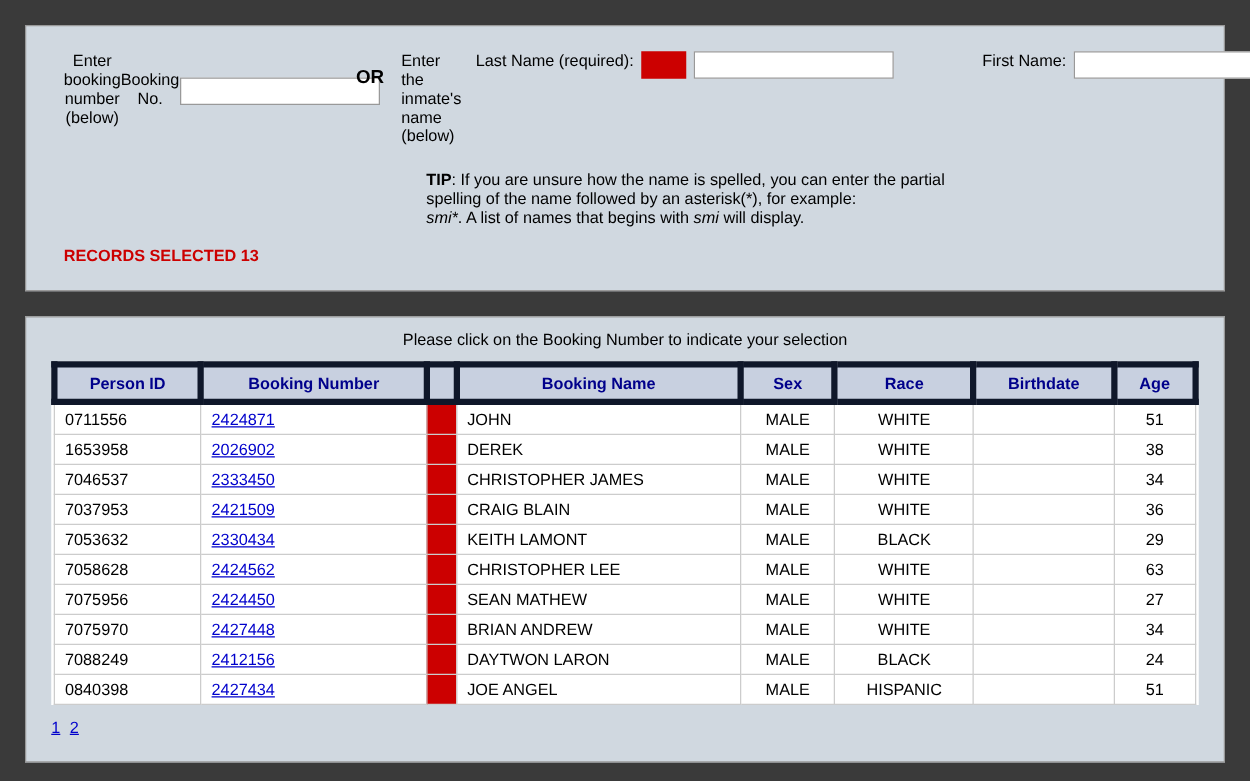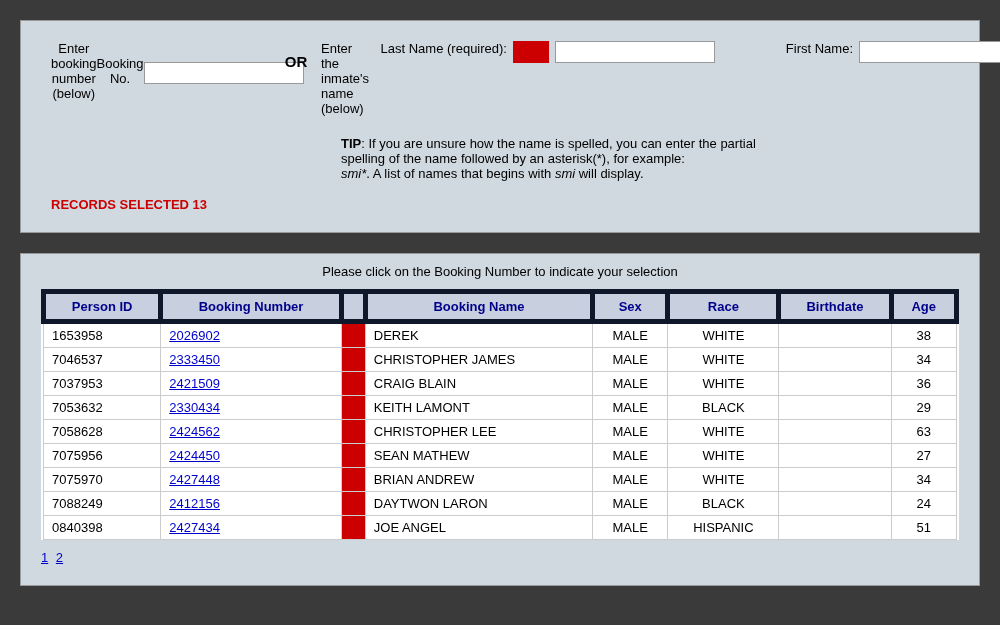--- a/index.html
+++ b/index.html
@@ -238,20 +238,30 @@
           <th>Booking Number</th>
           <th style="width:24px;"></th>
           <th>Booking Name</th>
           <th>Sex</th>
           <th>Race</th>
           <th>Birthdate</th>
           <th>Age</th>
         </tr>
       </thead>
       <tbody id="table-body">
+      <tr style="background: rgb(255, 255, 255);">
+            <td class="person-id">0711556</td>
+            <td class="booking-num"><a href="#">2424871</a></td>
+            <td class="color-cell"></td>
+            <td class="name-cell">JOHN</td>
+            <td class="center-cell">MALE</td>
+            <td class="center-cell">WHITE</td>
+            <td class="center-cell"></td>
+            <td class="age-cell">51</td>
+          </tr>
           <tr style="background: rgb(255, 255, 255);">
             <td class="person-id">1653958</td>
             <td class="booking-num"><a href="#">2026902</a></td>
             <td class="color-cell"></td>
             <td class="name-cell">DEREK</td>
             <td class="center-cell">MALE</td>
             <td class="center-cell">WHITE</td>
             <td class="center-cell"></td>
             <td class="age-cell">38</td>
           </tr>

